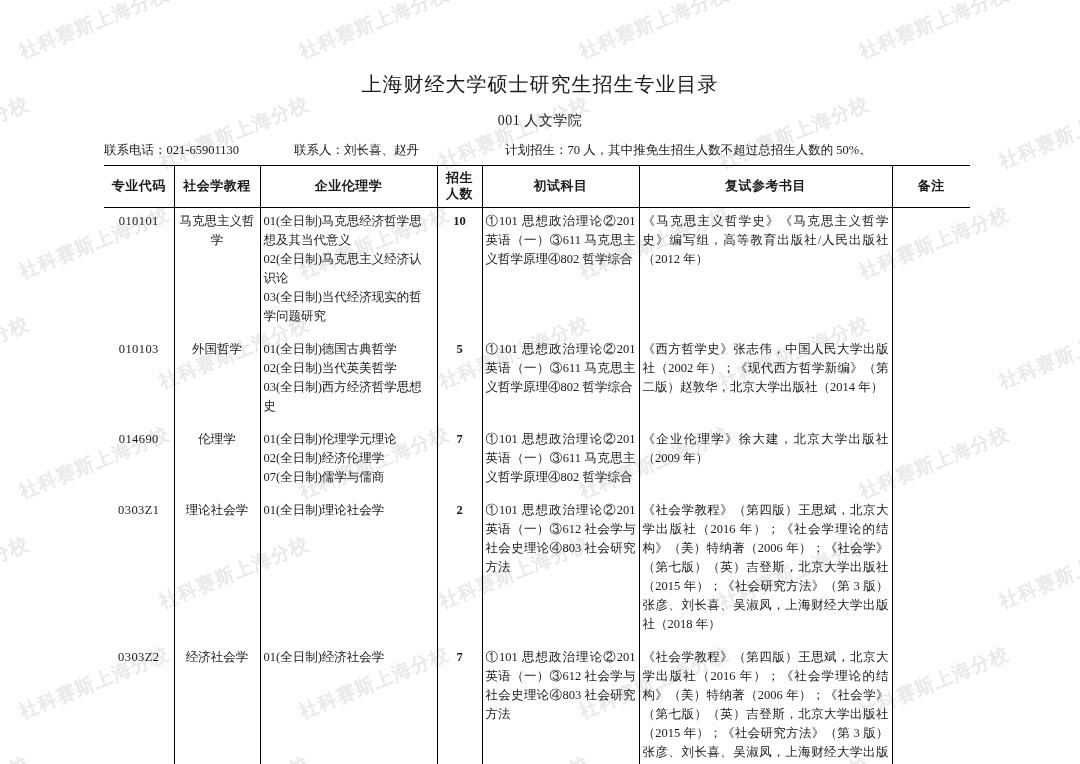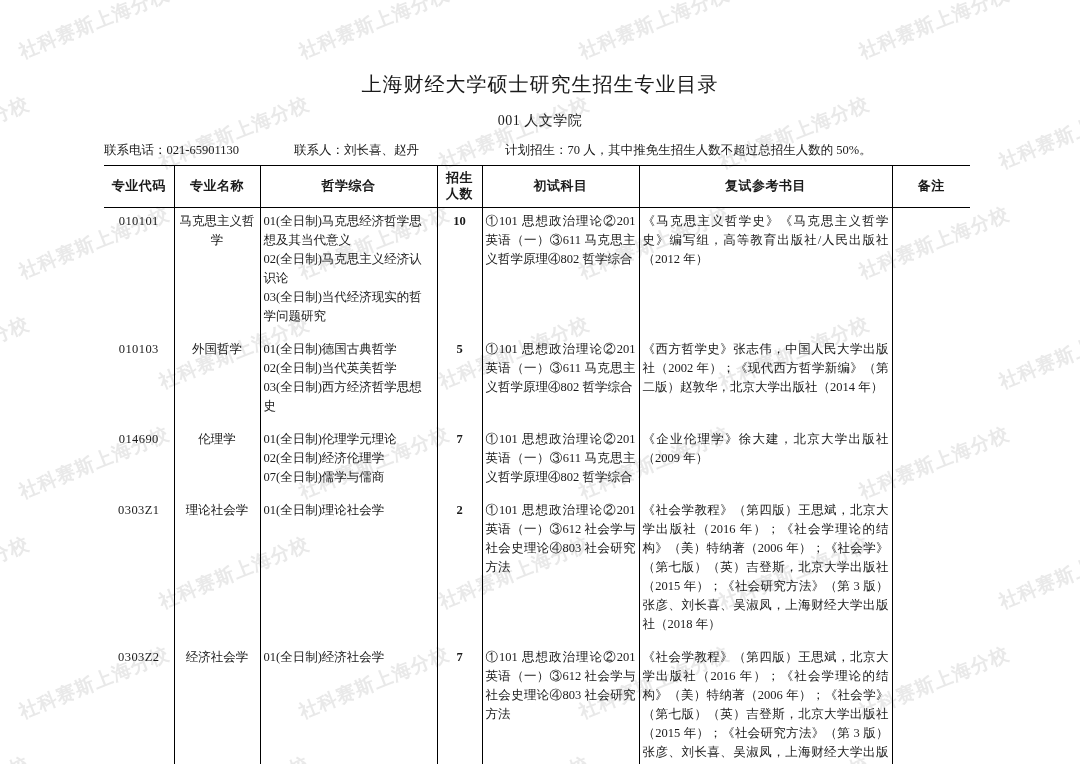--- a/index.html
+++ b/index.html
@@ -190,22 +190,22 @@
           <col class="c-name">
           <col class="c-dir">
           <col class="c-num">
         <col class="c-exam">
           <col class="c-books">
           <col class="c-remark">
       </colgroup>
       <thead>
         <tr>
           <th class="first">专业代码</th>
-          <th>专业名称</th>
-          <th>哲学综合</th>
+          <th>社会学教程</th>
+          <th>企业伦理学</th>
           <th><span>招生</span><br><span>人数</span></th>
           <th>初试科目</th>
           <th>复试参考书目</th>
           <th class="last">备注</th>
         </tr>
       </thead>
       <tbody id="table-body">
           <tr>
             <td class="cell-code first">010101</td>
             <td class="cell-name">马克思主义哲学</td>

